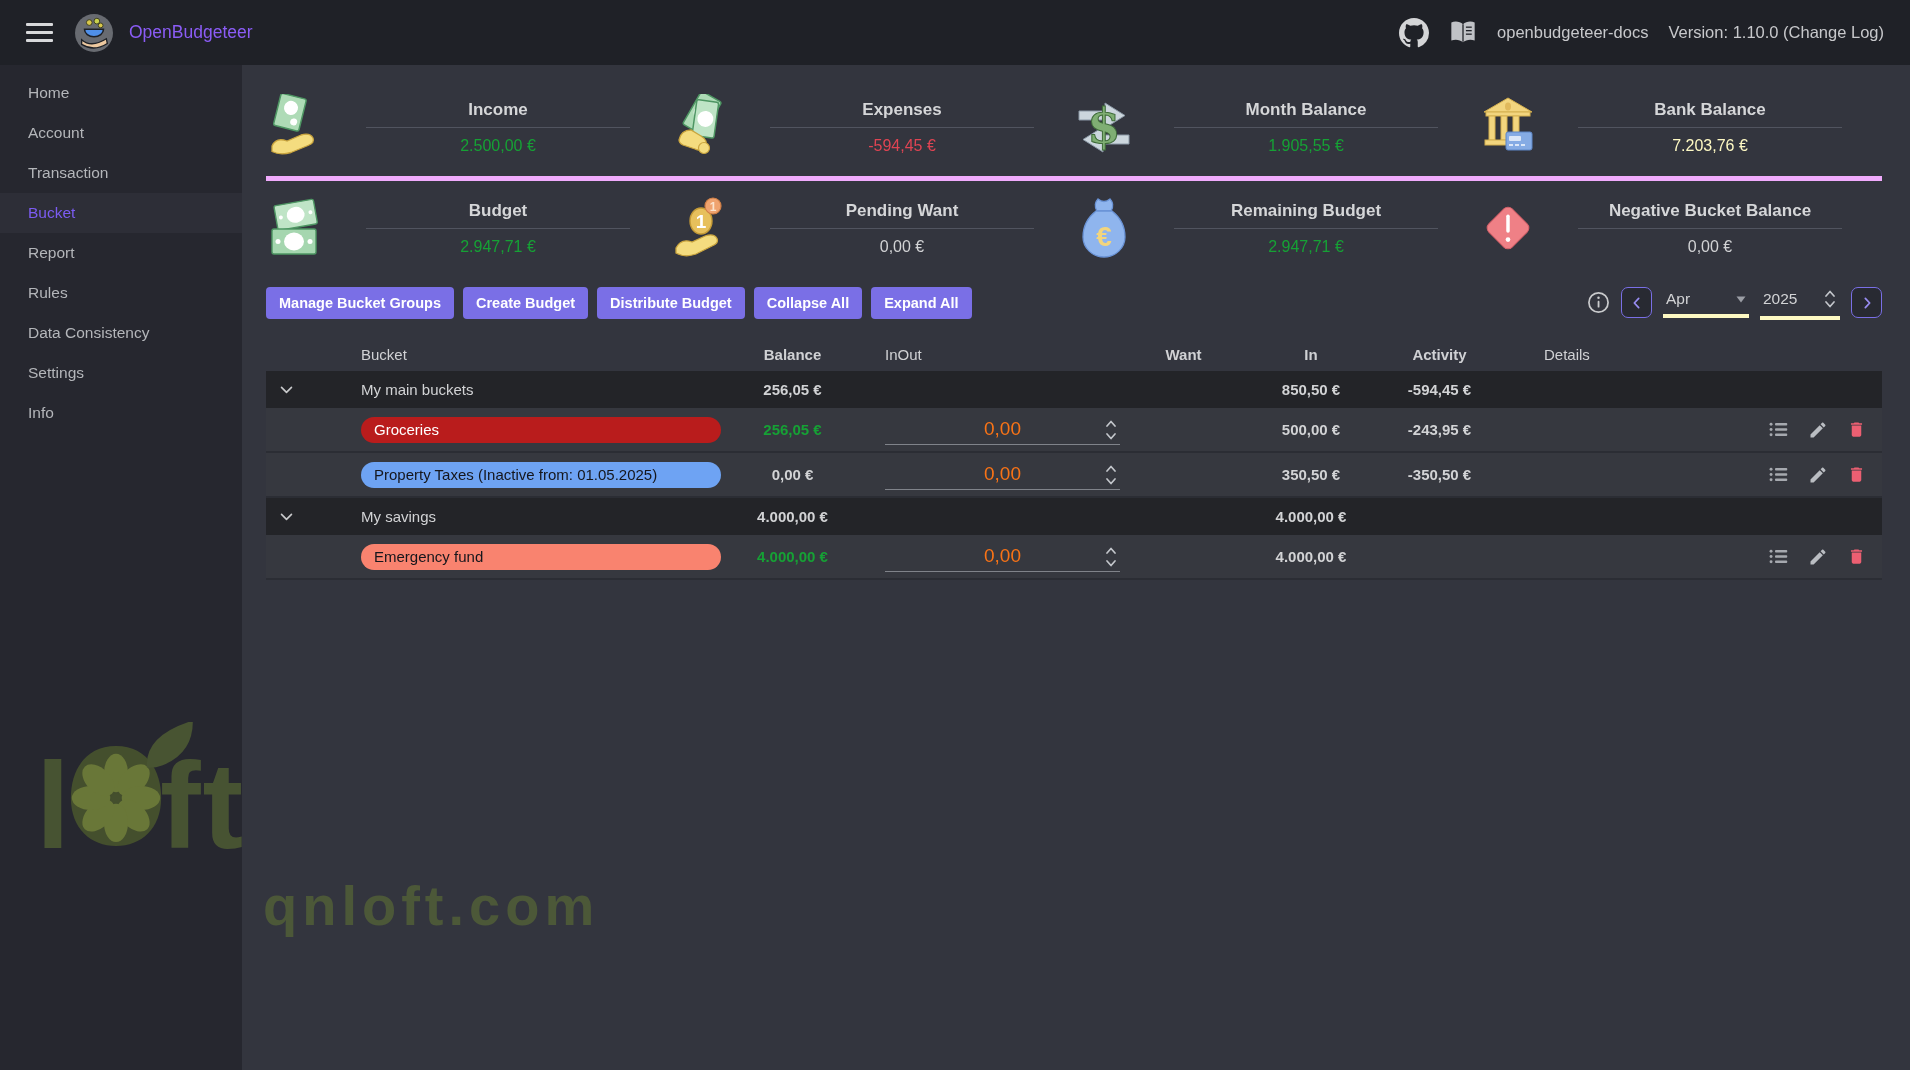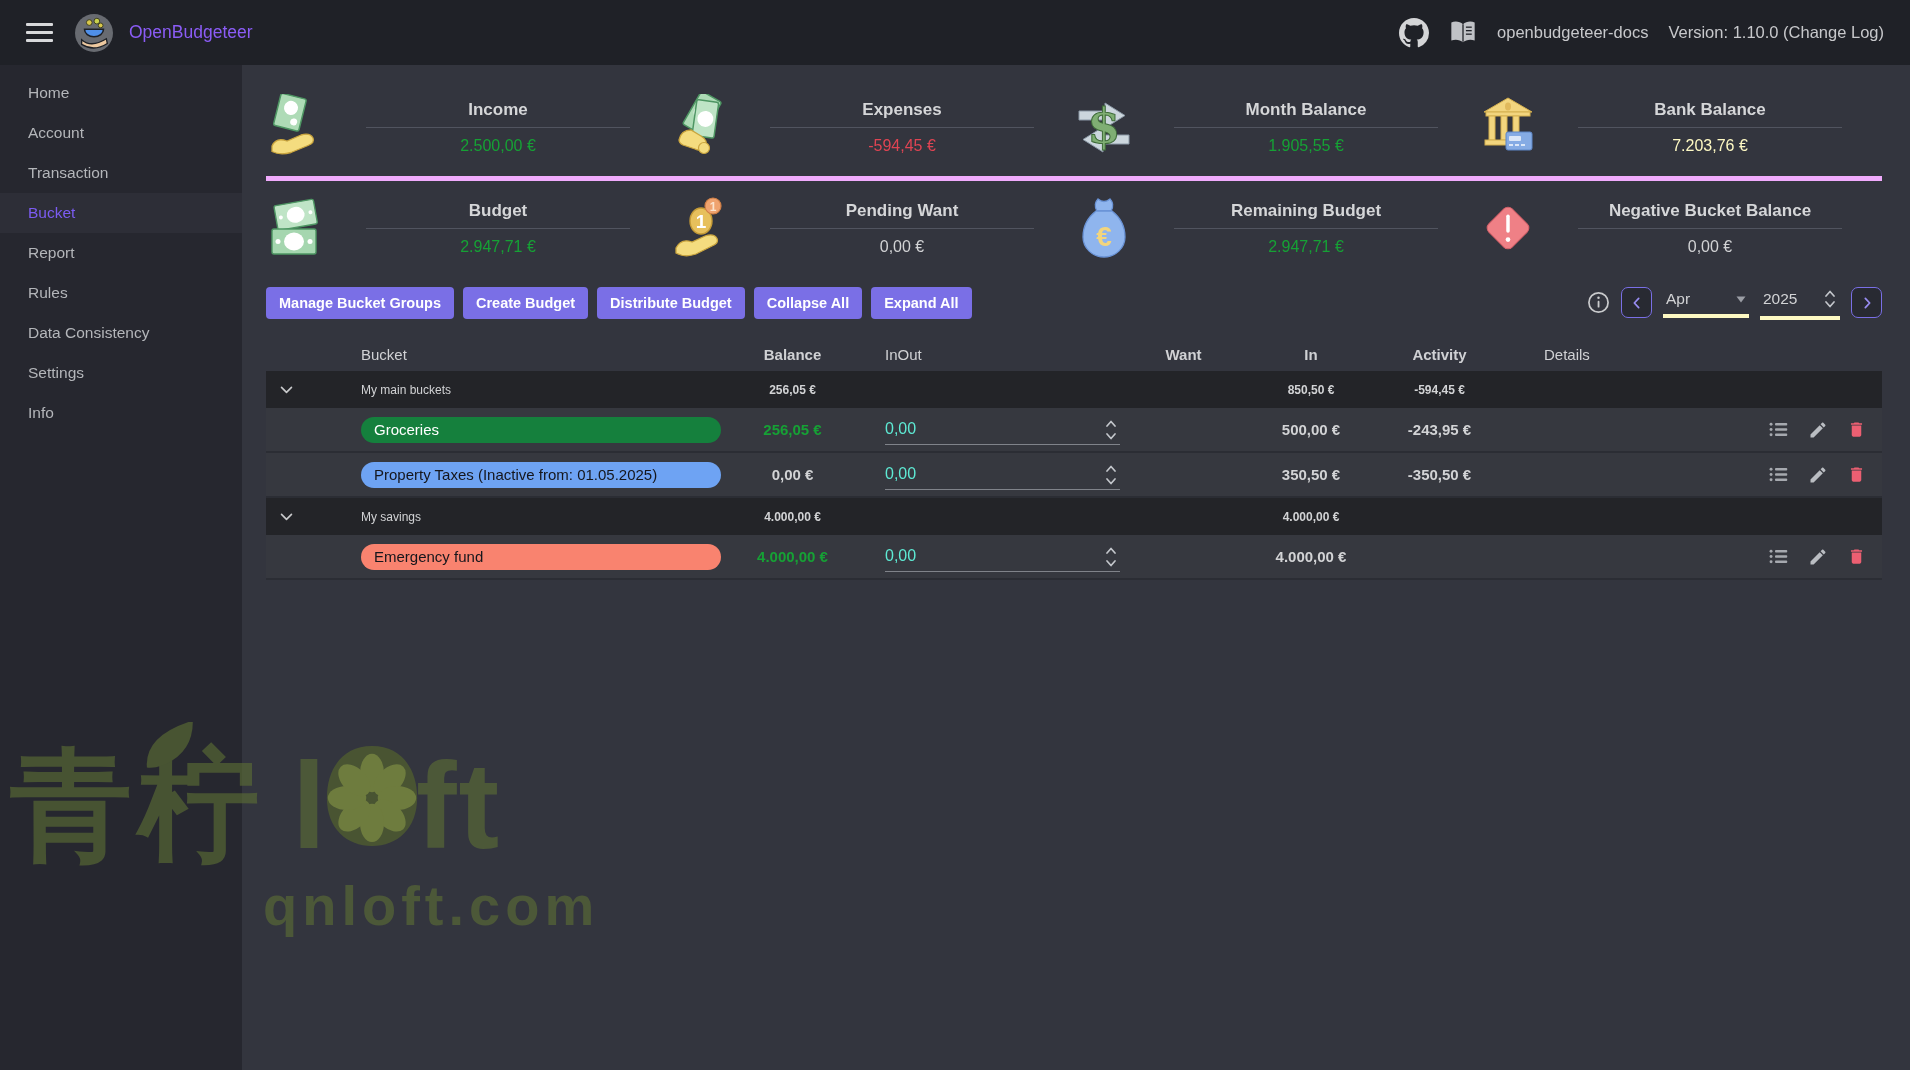--- a/index.html
+++ b/index.html
@@ -46,27 +46,27 @@
   .year-field { width:80px; }
 
   
   .btable { margin-top:18px; width:1616px; }
   .trow { display:grid; grid-template-columns:40px 430px 113px 271px 127px 128px 129px 1fr; align-items:center; }
   .thead { height:33px; font-size:15px; color:#d0d1d4; }
   .c-bucket { padding-left:55px; }
   .c-right { text-align:center;font-weight:bold; }
   .c-inout { padding-left:36px; }
   .c-details-h { padding-left:40px; }
-  .group-row { height:37px; background:#232428; font-size:12px; cursor:pointer; }
+  .group-row { height:37px; background:#232428; font-size:15px; cursor:pointer; }
   .bucket-row { height:45px; background:#36383f; border-bottom:2px solid #2b2d34; font-size:15px; }
   .chev-cell { display:flex; justify-content:center; align-items:center; }
   .pill { margin-left:55px; width:360px; height:26px; line-height:26px; border-radius:13px;
           padding-left:13px; font-size:15px; white-space:nowrap; overflow:hidden; }
   .inout-wrap { margin-left:36px; width:235px; height:30px; border-bottom:1px solid #80838a;
-                display:flex; align-items:center; position:relative; font-size:16px; color:#5eead4; }
+                display:flex; align-items:center; position:relative; font-size:19px; color:#f97316;justify-content:center; }
   .spinner { position:absolute; right:2px; top:2px; }
   .details-cell { display:flex; justify-content:flex-end; align-items:center; gap:19px; padding-right:16px; }
   .details-cell span { display:flex; cursor:pointer; }
 
   
   .watermark { position:absolute; left:10px; top:742px; z-index:10; opacity:0.62; color:#5c6e35; pointer-events:none; }
   .wm-line1 { display:flex; align-items:center; font-size:122px; font-weight:bold; letter-spacing:2px; line-height:1; }
   .wm-cjk { letter-spacing:6px; }
   .wm-lime { margin:0 -4px; }
   .wm-leaf { position:absolute; left:128px; top:-20px; }
@@ -347,21 +347,21 @@
       <div></div>
       <div class="c-right"></div>
       <div class="c-right">850,50 €</div>
       <div class="c-right">-594,45 €</div>
       <div></div>
     </div>
 
     <div class="trow bucket-row">
       <div></div>
       <div>
-          <div class="pill" style="background-color: #15803d; color: rgb(255, 255, 255);">Groceries</div>
+          <div class="pill" style="background-color: #b91c1c; color: rgb(255, 255, 255);">Groceries</div>
         </div>
       <div class="c-right" style="color: rgb(22, 161, 53);">256,05 €</div>
       <div>
           <div class="inout-wrap">
         <span>0,00</span>
         <span class="spinner">
           <svg width="14" height="26" viewBox="0 0 14 26">
             <path d="M3 9 L7 4.5 L11 9" fill="none" stroke="#c3c6cb" stroke-width="1.7" stroke-linecap="round" stroke-linejoin="round"></path>
             <path d="M3 17 L7 21.5 L11 17" fill="none" stroke="#c3c6cb" stroke-width="1.7" stroke-linecap="round" stroke-linejoin="round"></path>
           </svg>
@@ -501,21 +501,20 @@
   </div>
 </div>
 
 <div class="watermark">
   <div class="wm-leaf">
     <svg width="64" height="46" viewBox="0 0 64 46">
         <path d="M6 42 Q8 10 58 2 Q54 34 22 42 Q12 44 6 42 z" fill="#5d7034" transform="rotate(-8 32 23)"></path>
       </svg>
   </div>
   <div class="wm-line1">
-    <span class="wm-cjk">青柠</span>
     <span style="width:26px;"></span>
     <span>l</span>
     <span class="wm-lime">
       <svg width="96" height="108" viewBox="0 0 100 112">
         <path d="M50 4 C19 4 3 28 3 58 c0 32 21 50 47 50 s47 -18 47 -50 C97 28 81 4 50 4 z" fill="#57682c"></path>
         <g fill="#93a83e">
           <ellipse cx="50" cy="32" rx="12.5" ry="20" transform="rotate(0 50 58)"></ellipse>
           <ellipse cx="50" cy="32" rx="12.5" ry="20" transform="rotate(45 50 58)"></ellipse>
           <ellipse cx="50" cy="32" rx="12.5" ry="20" transform="rotate(90 50 58)"></ellipse>
           <ellipse cx="50" cy="32" rx="12.5" ry="20" transform="rotate(135 50 58)"></ellipse>

